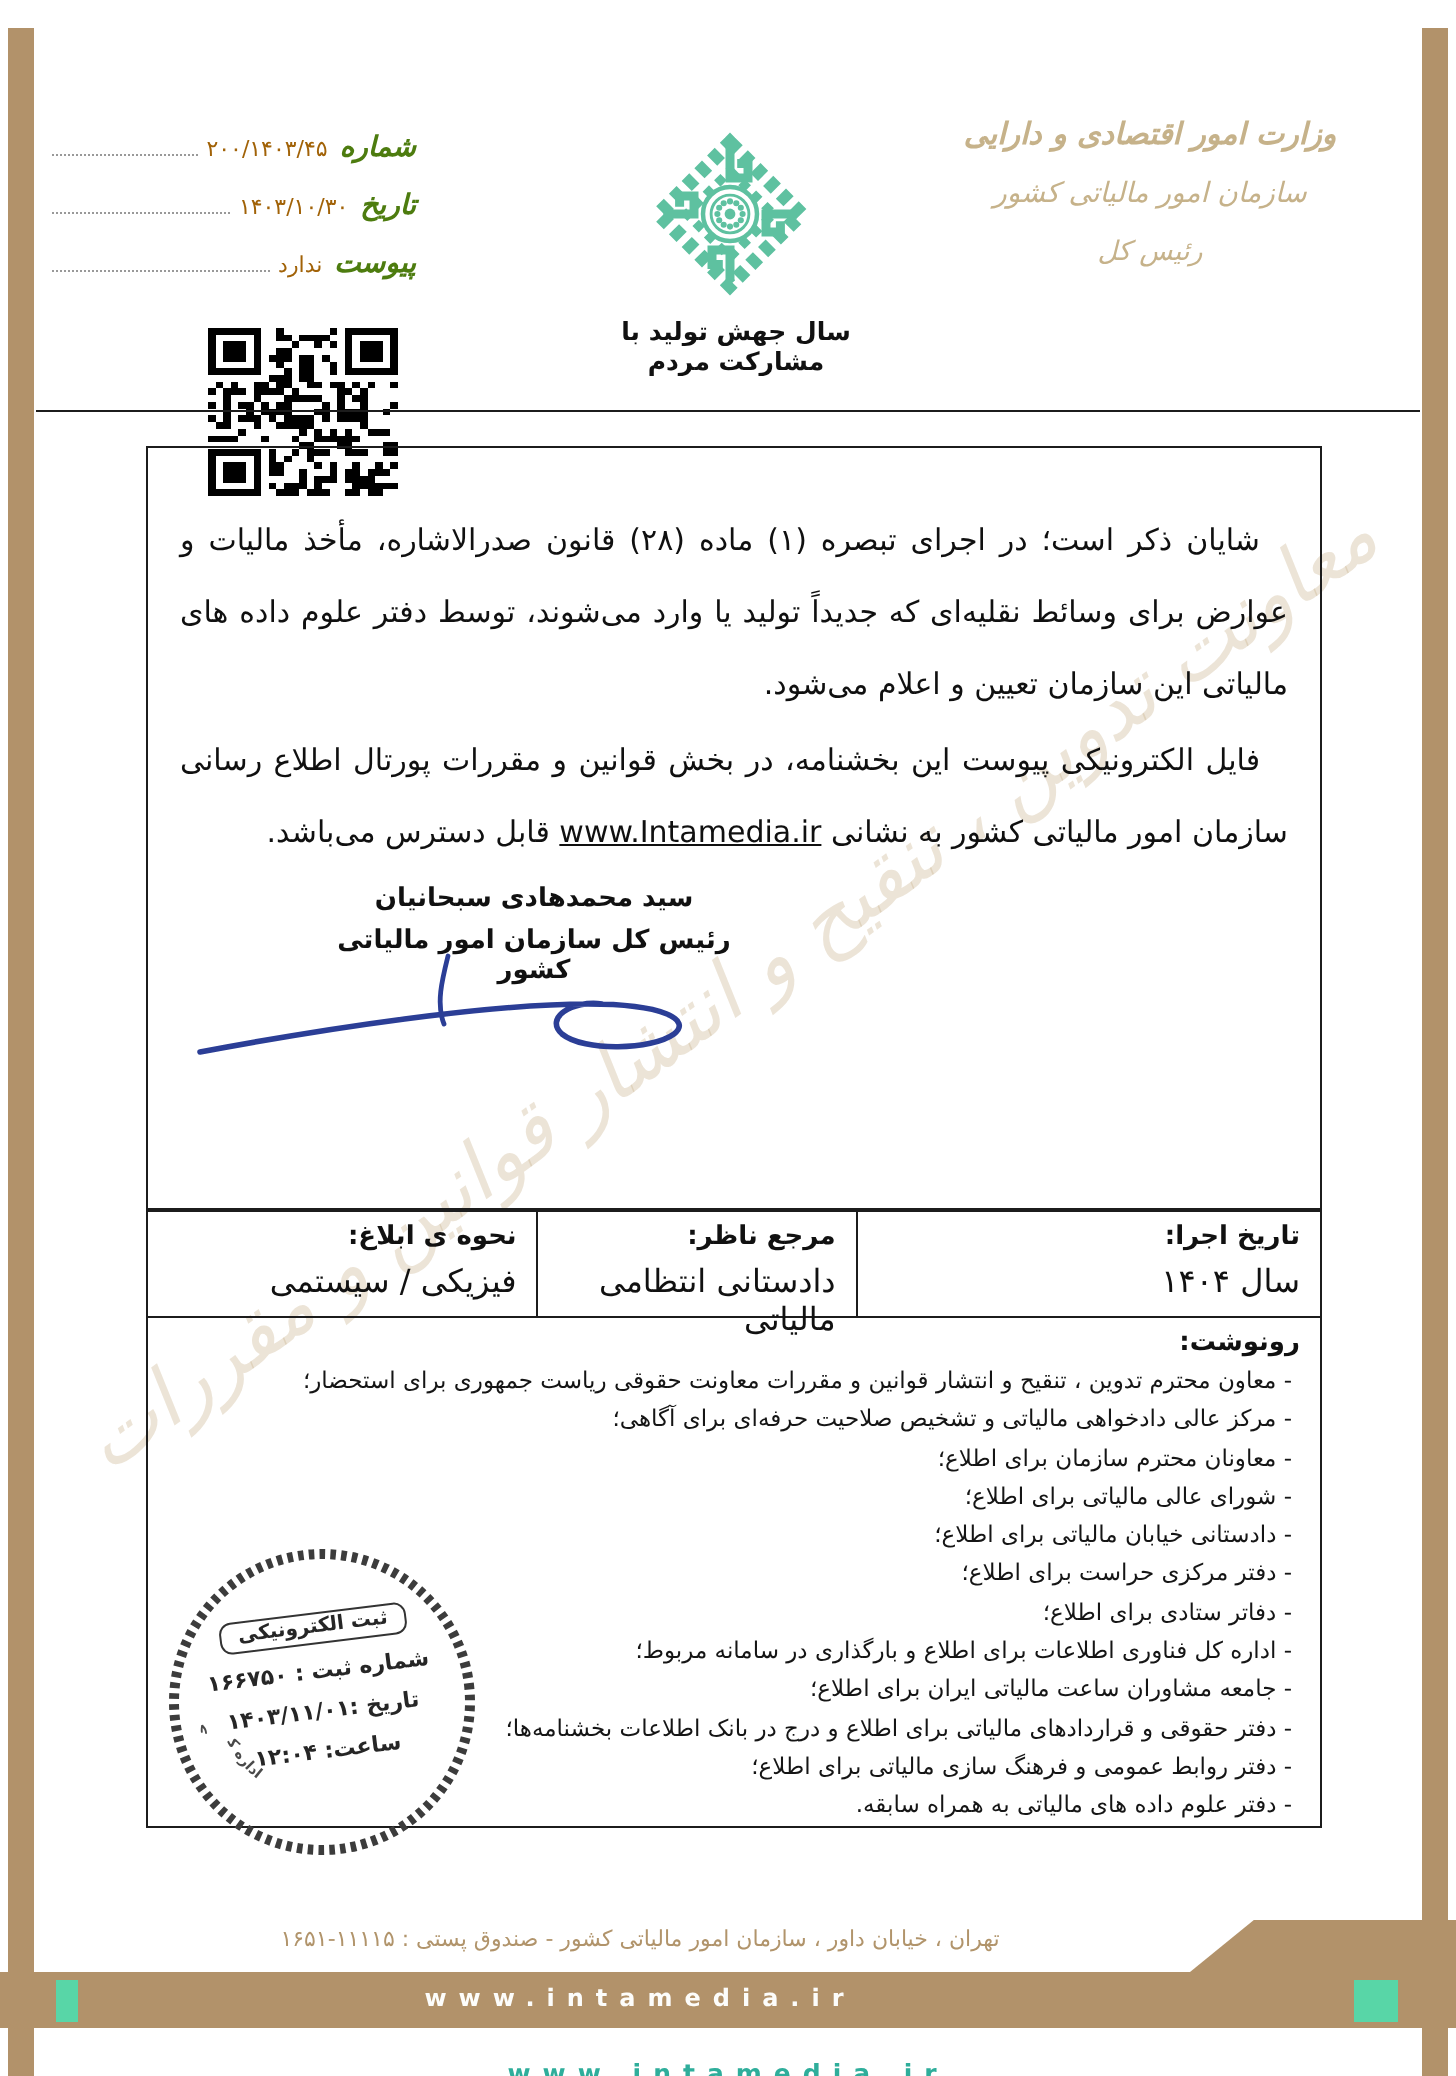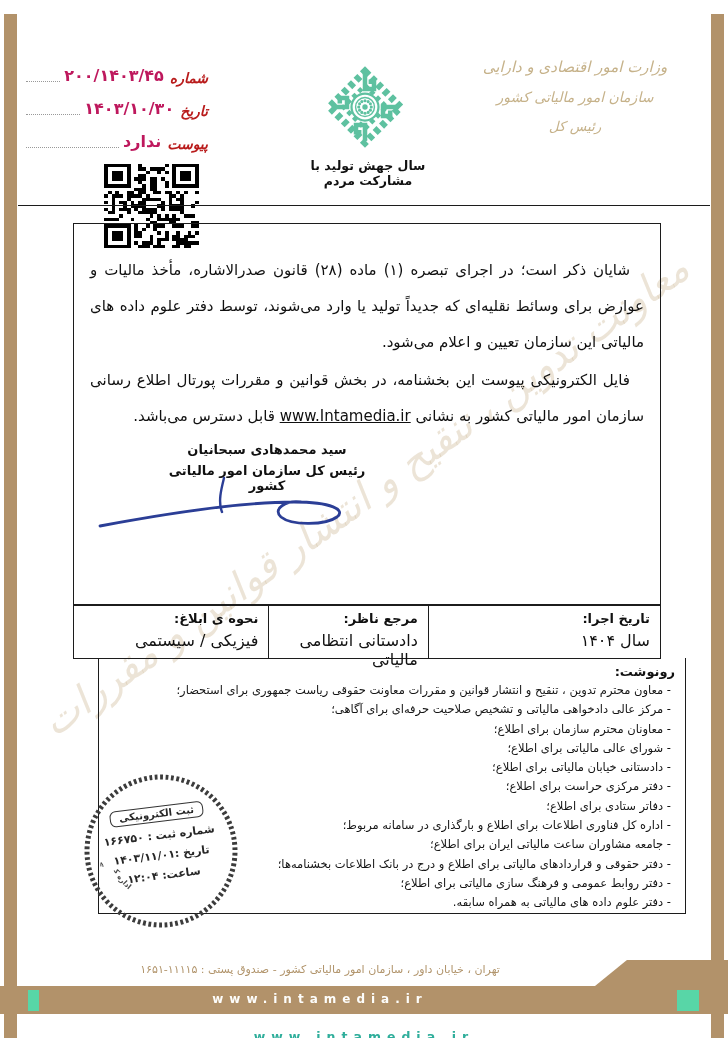--- a/index.html
+++ b/index.html
@@ -7,27 +7,27 @@
   body { font-family:"DejaVu Sans", sans-serif; }
   .page{ position:relative; width:728px; height:1038px; background:#fff; overflow:hidden; margin:0 auto; direction:rtl; }
 
   
   .strip{ position:absolute; top:14px; bottom:0; width:13px; background:#b2926a; }
   .strip.left{ left:4px; } .strip.right{ right:4px; }
 
   
   .meta{ position:absolute; top:66px; left:26px; width:182px; direction:rtl; }
   .meta-row{ display:flex; align-items:flex-end; margin-bottom:13px; }
-  .meta-label{ font-style:italic; font-weight:bold; font-size:14px; color:#b91c1c; white-space:nowrap; }
-  .meta-value{ font-weight:bold; font-size:16px; color:#be185d; margin:0 6px 1px 4px; white-space:nowrap; }
+  .meta-label{ font-style:italic; font-weight:bold; font-size:14px; color:#4d7c0f; white-space:nowrap; }
+  .meta-value{ font-weight:normal; font-size:11px; color:#a16207; margin:0 6px 1px 4px; white-space:nowrap; }
   .meta-dots{ flex:1; border-bottom:1.6px dotted #999; height:1px; margin-bottom:4px; min-width:8px; }
 
   
   .letterhead{ position:absolute; top:58px; right:28px; width:250px; text-align:center; color:#c6b28a; font-style:italic; }
-  .lh1{ font-size:15px; margin-bottom:13px; }
+  .lh1{ font-size:15px; margin-bottom:13px;font-weight:bold; }
   .lh2{ font-size:14px; margin-bottom:13px; }
   .lh3{ font-size:13.5px; }
 
   
   .logo{ position:absolute; top:62px; left:320px; width:90px; height:90px; }
   .slogan{ position:absolute; top:158px; left:288px; width:160px; text-align:center; font-size:12.5px; font-weight:bold; color:#111; }
 
   .qr{ position:absolute; top:164px; left:104px; width:95px; height:84px; background:#fff; }
 
   .header-rule{ position:absolute; top:205px; left:18px; width:692px; height:0; border-top:1.6px solid #1c1c1c; }
@@ -50,21 +50,21 @@
   
   .info-table{ position:absolute; top:605px; left:73px; width:588px; height:54px; border:1.5px solid #1c1c1c; display:flex; direction:rtl; z-index:1; background:transparent; }
   .info-cell{ padding:5px 10px 0 4px; }
   .info-cell.c0{ width:233px; border-left:1.4px solid #1c1c1c; }
   .info-cell.c1{ width:160px; border-left:1.4px solid #1c1c1c; }
   .info-cell.c2{ width:195px; }
   .info-label{ font-size:13px; font-weight:bold; color:#111; }
   .info-value{ font-size:16px; color:#111; margin-top:5px; }
 
   
-  .cc-box{ position:absolute; top:658px; left:73px; width:588px; height:256px; border:1.5px solid #1c1c1c; border-top:none; padding:6px 10px 0 10px; z-index:1;margin-left:25px; }
+  .cc-box{ position:absolute; top:658px; left:73px; width:588px; height:256px; border:1.5px solid #1c1c1c; border-top:none; padding:6px 10px 0 10px; z-index:1; }
   .cc-heading{ font-size:13px; font-weight:bold; color:#111; margin-bottom:2px; }
   .cc-list{ padding-right:4px; }
   .cc-list div{ font-size:11.5px; color:#151515; line-height:19.3px; }
 
   
   .stamp{ position:absolute; top:770px; left:80px; width:162px; height:162px; transform:rotate(-7deg); z-index:3; }
   .stamp svg{ position:absolute; inset:0; }
   .stamp-center{ position:absolute; left:25px; top:36px; width:112px; display:flex; flex-direction:column; align-items:center; color:#262626; }
   .stamp-box{ border:1.3px solid #333; border-radius:6px; padding:1px 8px 2px 8px; font-size:10px; font-weight:bold; }
   .stamp-line{ font-size:11px; font-weight:bold; margin-top:7px; white-space:nowrap; }

